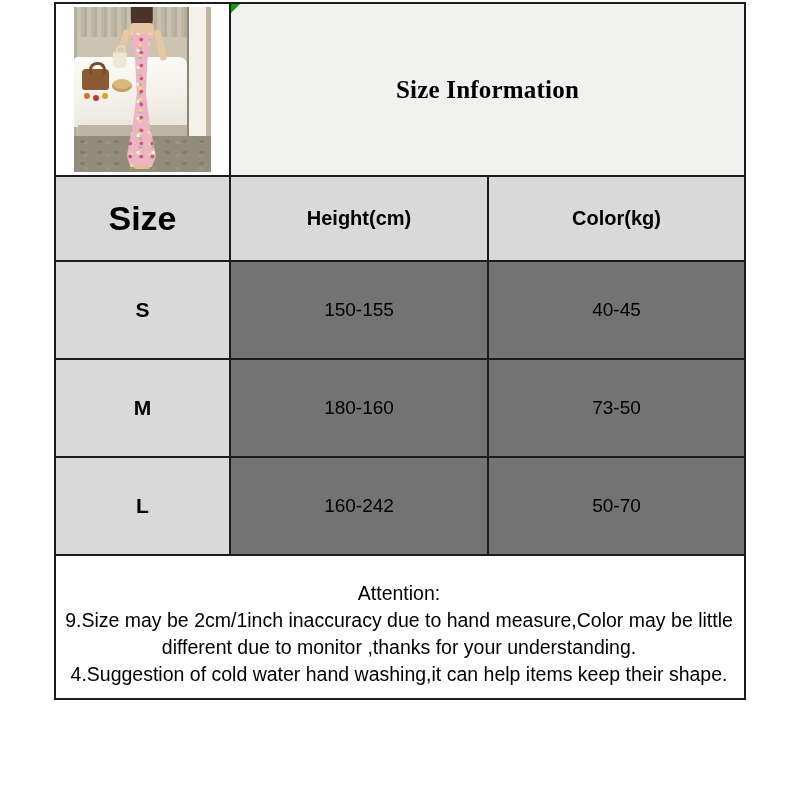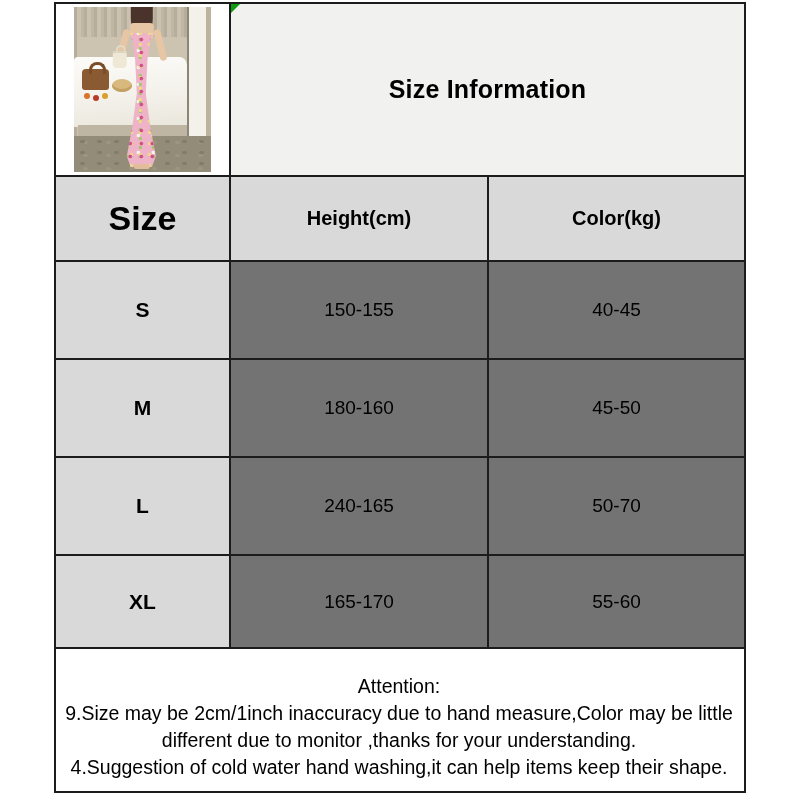--- a/index.html
+++ b/index.html
@@ -6,21 +6,21 @@
   html,body { width:800px; height:800px; background:#ffffff;
               font-family:"Liberation Sans", sans-serif; color:#000; }
   .stage { position:relative; width:800px; height:800px; background:#fff; overflow:hidden; }
 
   table.size-table {
     position:absolute; left:54px; top:2px;
     border-collapse:collapse; table-layout:fixed;
   }
   table.size-table td { border:2px solid #1c1c1c; text-align:center; vertical-align:middle; }
 
-  tr.r-top { height:173px; }
+  tr.r-top { height:173px;font-family:Liberation Serif, serif; }
   tr.r-head { height:85px;margin-top:12px; }
   tr.r-data { height:98px; }
   tr.r-xl { height:93px; }
   tr.r-att { height:144px; }
 
   td.photo-cell { background:#ffffff; }
   td.title-cell { background:#f1f1f0; position:relative; }
   .title-text { font-size:25px; font-weight:bold; letter-spacing:0.2px; }
   .corner-marker { position:absolute; left:0; top:0; width:0; height:0;
                    border-top:9px solid #0f9b0f; border-right:9px solid transparent; }
@@ -142,34 +142,29 @@
 
     <tr class="r-data">
       <td class="size-cell">S</td>
       <td class="val-cell">150-155</td>
       <td class="val-cell">40-45</td>
     </tr>
 
     <tr class="r-data">
       <td class="size-cell">M</td>
       <td class="val-cell">180-160</td>
-      <td class="val-cell">45-50</td>
+      <td class="val-cell">73-50</td>
     </tr>
 
     <tr class="r-data">
       <td class="size-cell">L</td>
-      <td class="val-cell">240-165</td>
+      <td class="val-cell">160-242</td>
       <td class="val-cell">50-70</td>
     </tr>
 
-    <tr class="r-xl">
-      <td class="size-cell">XL</td>
-      <td class="val-cell">165-170</td>
-      <td class="val-cell">55-60</td>
-    </tr>
 
     <tr class="r-att">
       <td class="attention-cell" colspan="3">
         <div class="att-line">Attention:</div>
         <div class="att-line">9.Size may be 2cm/1inch inaccuracy due to hand measure,Color may be little different due to monitor ,thanks for your understanding.</div>
         <div class="att-line">4.Suggestion of cold water hand washing,it can help items keep their shape.</div>
       </td>
     </tr>
   </tbody>
     </table>

